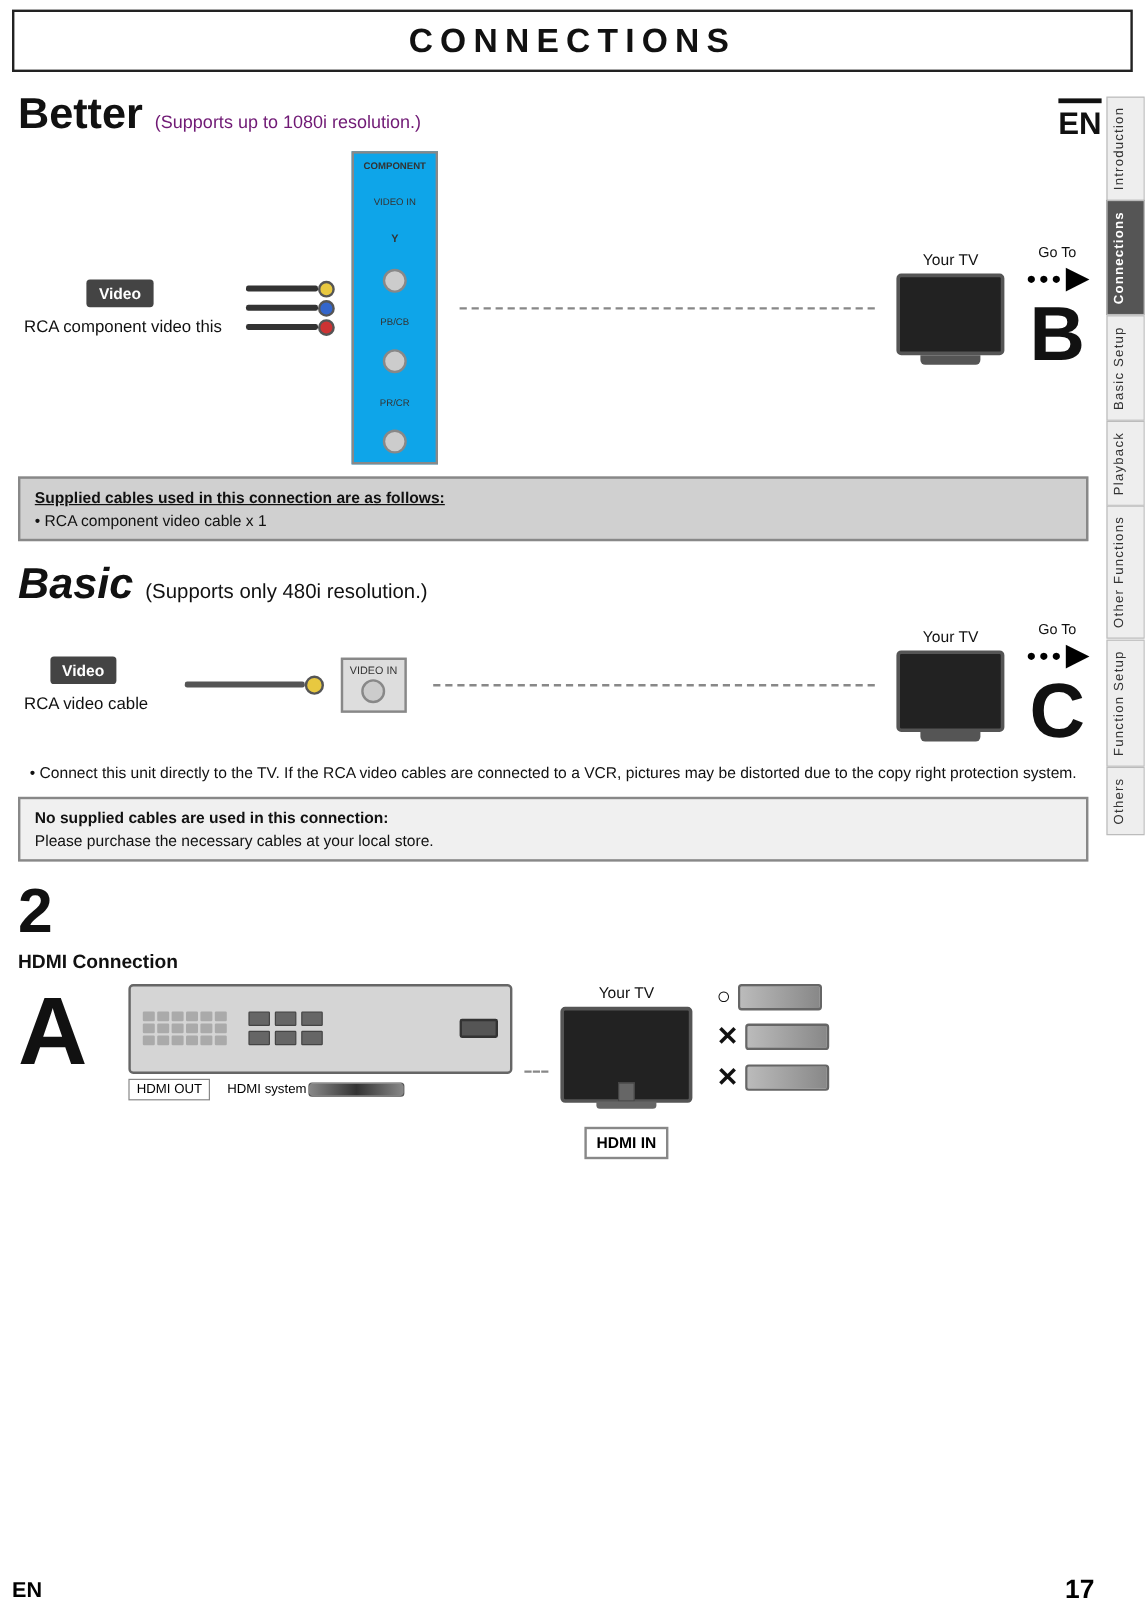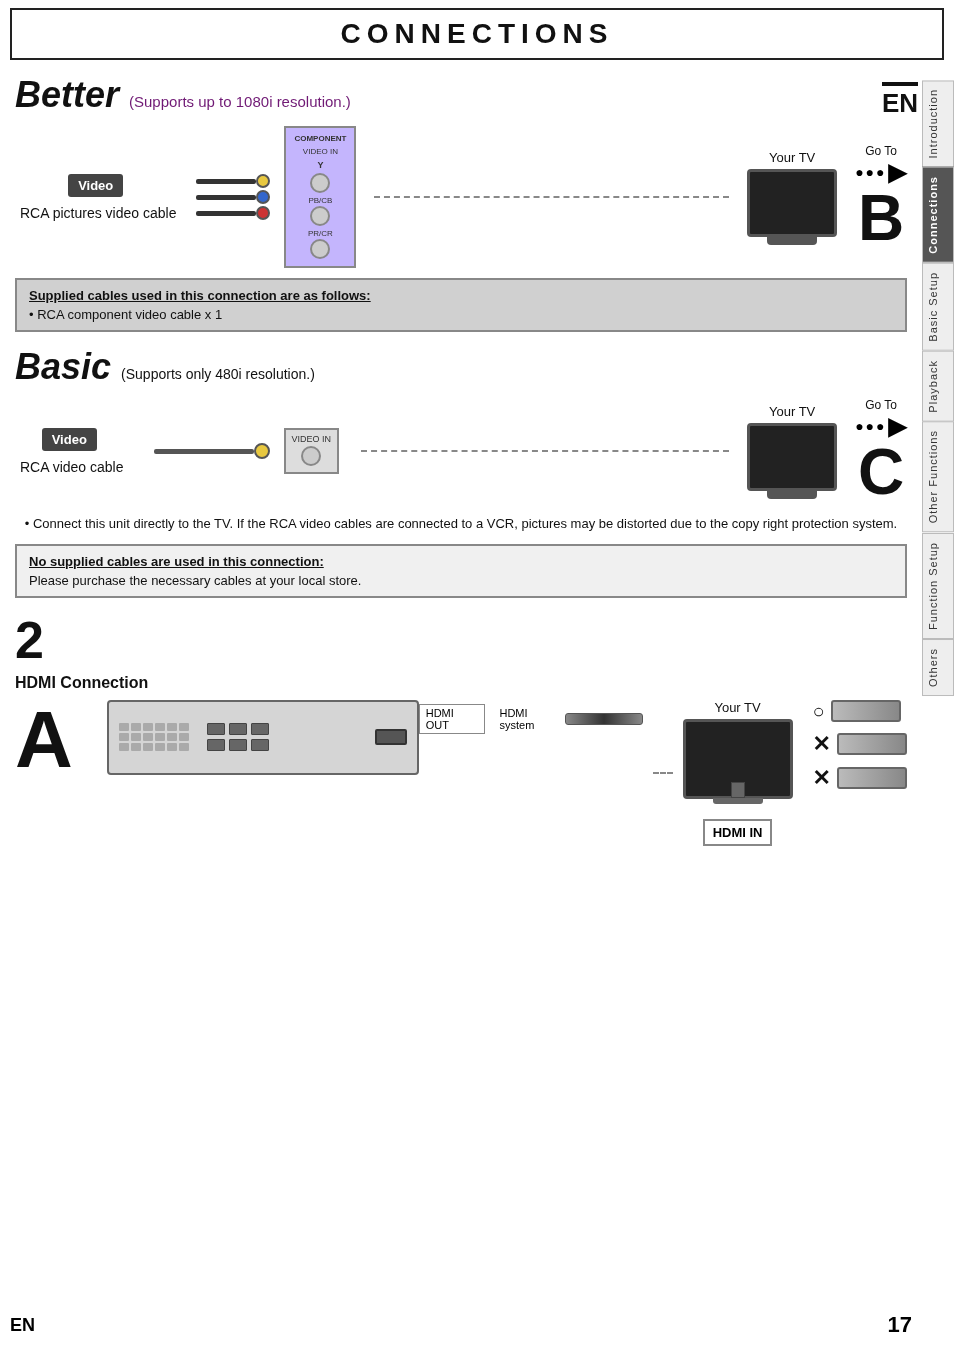--- a/index.html
+++ b/index.html
@@ -90,21 +90,21 @@
     .section-title-basic {
       font-size: 36px;
       font-weight: 900;
       color: #111;
       margin-top: 14px;
       display: flex;
       align-items: baseline;
       gap: 10px;
     }
     .section-title-basic .subtitle {
-      font-size: 14px;
+      font-size: 17px;
       font-weight: 400;
       color: #111;
     }
 
     
     .video-badge {
       background: #444;
       color: #fff;
       font-weight: bold;
       font-size: 13px;
@@ -182,21 +182,20 @@
     .info-box-light {
       background: #f0f0f0;
       border: 2px solid #888;
       padding: 8px 12px;
       margin: 10px 0;
       font-size: 13px;
       color: #111;
     }
     .info-box-light .info-title {
       font-weight: bold;
-      text-decoration: underline;
       margin-bottom: 4px;
     }
 
     
     .step-section {
       display: flex;
       align-items: flex-start;
       margin: 16px 0 8px 0;
       gap: 14px;
     }
@@ -295,26 +294,27 @@
       align-items: center;
       gap: 8px;
       flex-direction: column;
     }
 
     
     .comp-input-box {
       display: flex;
       flex-direction: column;
       align-items: center;
-      background: #c4b5fd;
+      background: #0ea5e9;
       border: 2px solid #888;
       padding: 6px 8px;
       font-size: 8px;
       color: #333;
       text-align: center;
+      gap: 17px;
     }
   </style>
 </head>
 <body>
 
 <div class="page-header">
   <h1>CONNECTIONS</h1>
 </div>
 
 <div class="en-badge">EN</div>
@@ -325,29 +325,29 @@
   <div class="sidebar-tab">Basic Setup</div>
   <div class="sidebar-tab">Playback</div>
   <div class="sidebar-tab">Other Functions</div>
   <div class="sidebar-tab">Function Setup</div>
   <div class="sidebar-tab">Others</div>
 </div>
 
 <div class="main-content">
 
   <div class="section-title-better">
-    <span style="font-style:italic;">Better</span>
+    <span style="">Better</span>
     <span class="subtitle">(Supports up to 1080i resolution.)</span>
   </div>
 
   <div class="better-layout">
 
     <div class="better-left">
       <span class="video-badge">Video</span>
-      <span class="cable-label">RCA pictures video cable</span>
+      <span class="cable-label">RCA component video this</span>
     </div>
 
     <div style="position:relative; display:flex; flex-direction:column; gap:2px; margin-left:10px;">
       <div style="display:flex; align-items:center; gap:0;">
         <div style="width:60px; height:5px; background:#333; border-radius:2px;"></div>
         <div style="width:14px; height:14px; border-radius:50%; background:#e8c840; border:2px solid #555;"></div>
       </div>
       <div style="display:flex; align-items:center; gap:0;">
         <div style="width:60px; height:5px; background:#333; border-radius:2px;"></div>
         <div style="width:14px; height:14px; border-radius:50%; background:#3366cc; border:2px solid #555;"></div>
@@ -441,21 +441,21 @@
   <div class="step-section">
     <div class="step-number">2</div>
   </div>
 
   <div class="hdmi-title">HDMI Connection</div>
 
   <div style="position:relative; margin: 8px 0; display:flex; align-items:flex-start; gap:10px;">
 
     <div style="font-size:80px; font-weight:900; color:#111; line-height:1; min-width:60px;">A</div>
 
-    <div style="display:flex; flex-direction:row; align-items:flex-start;padding-left:22px;">
+    <div style="display:flex; flex-direction:column; align-items:flex-start;padding-left:22px;">
       <div class="device-back">
         <div class="device-back-interior">
 
           <div class="ventilation-grid">
             <div class="vent-cell"></div>
             <div class="vent-cell"></div>
             <div class="vent-cell"></div>
             <div class="vent-cell"></div>
             <div class="vent-cell"></div>
             <div class="vent-cell"></div>

